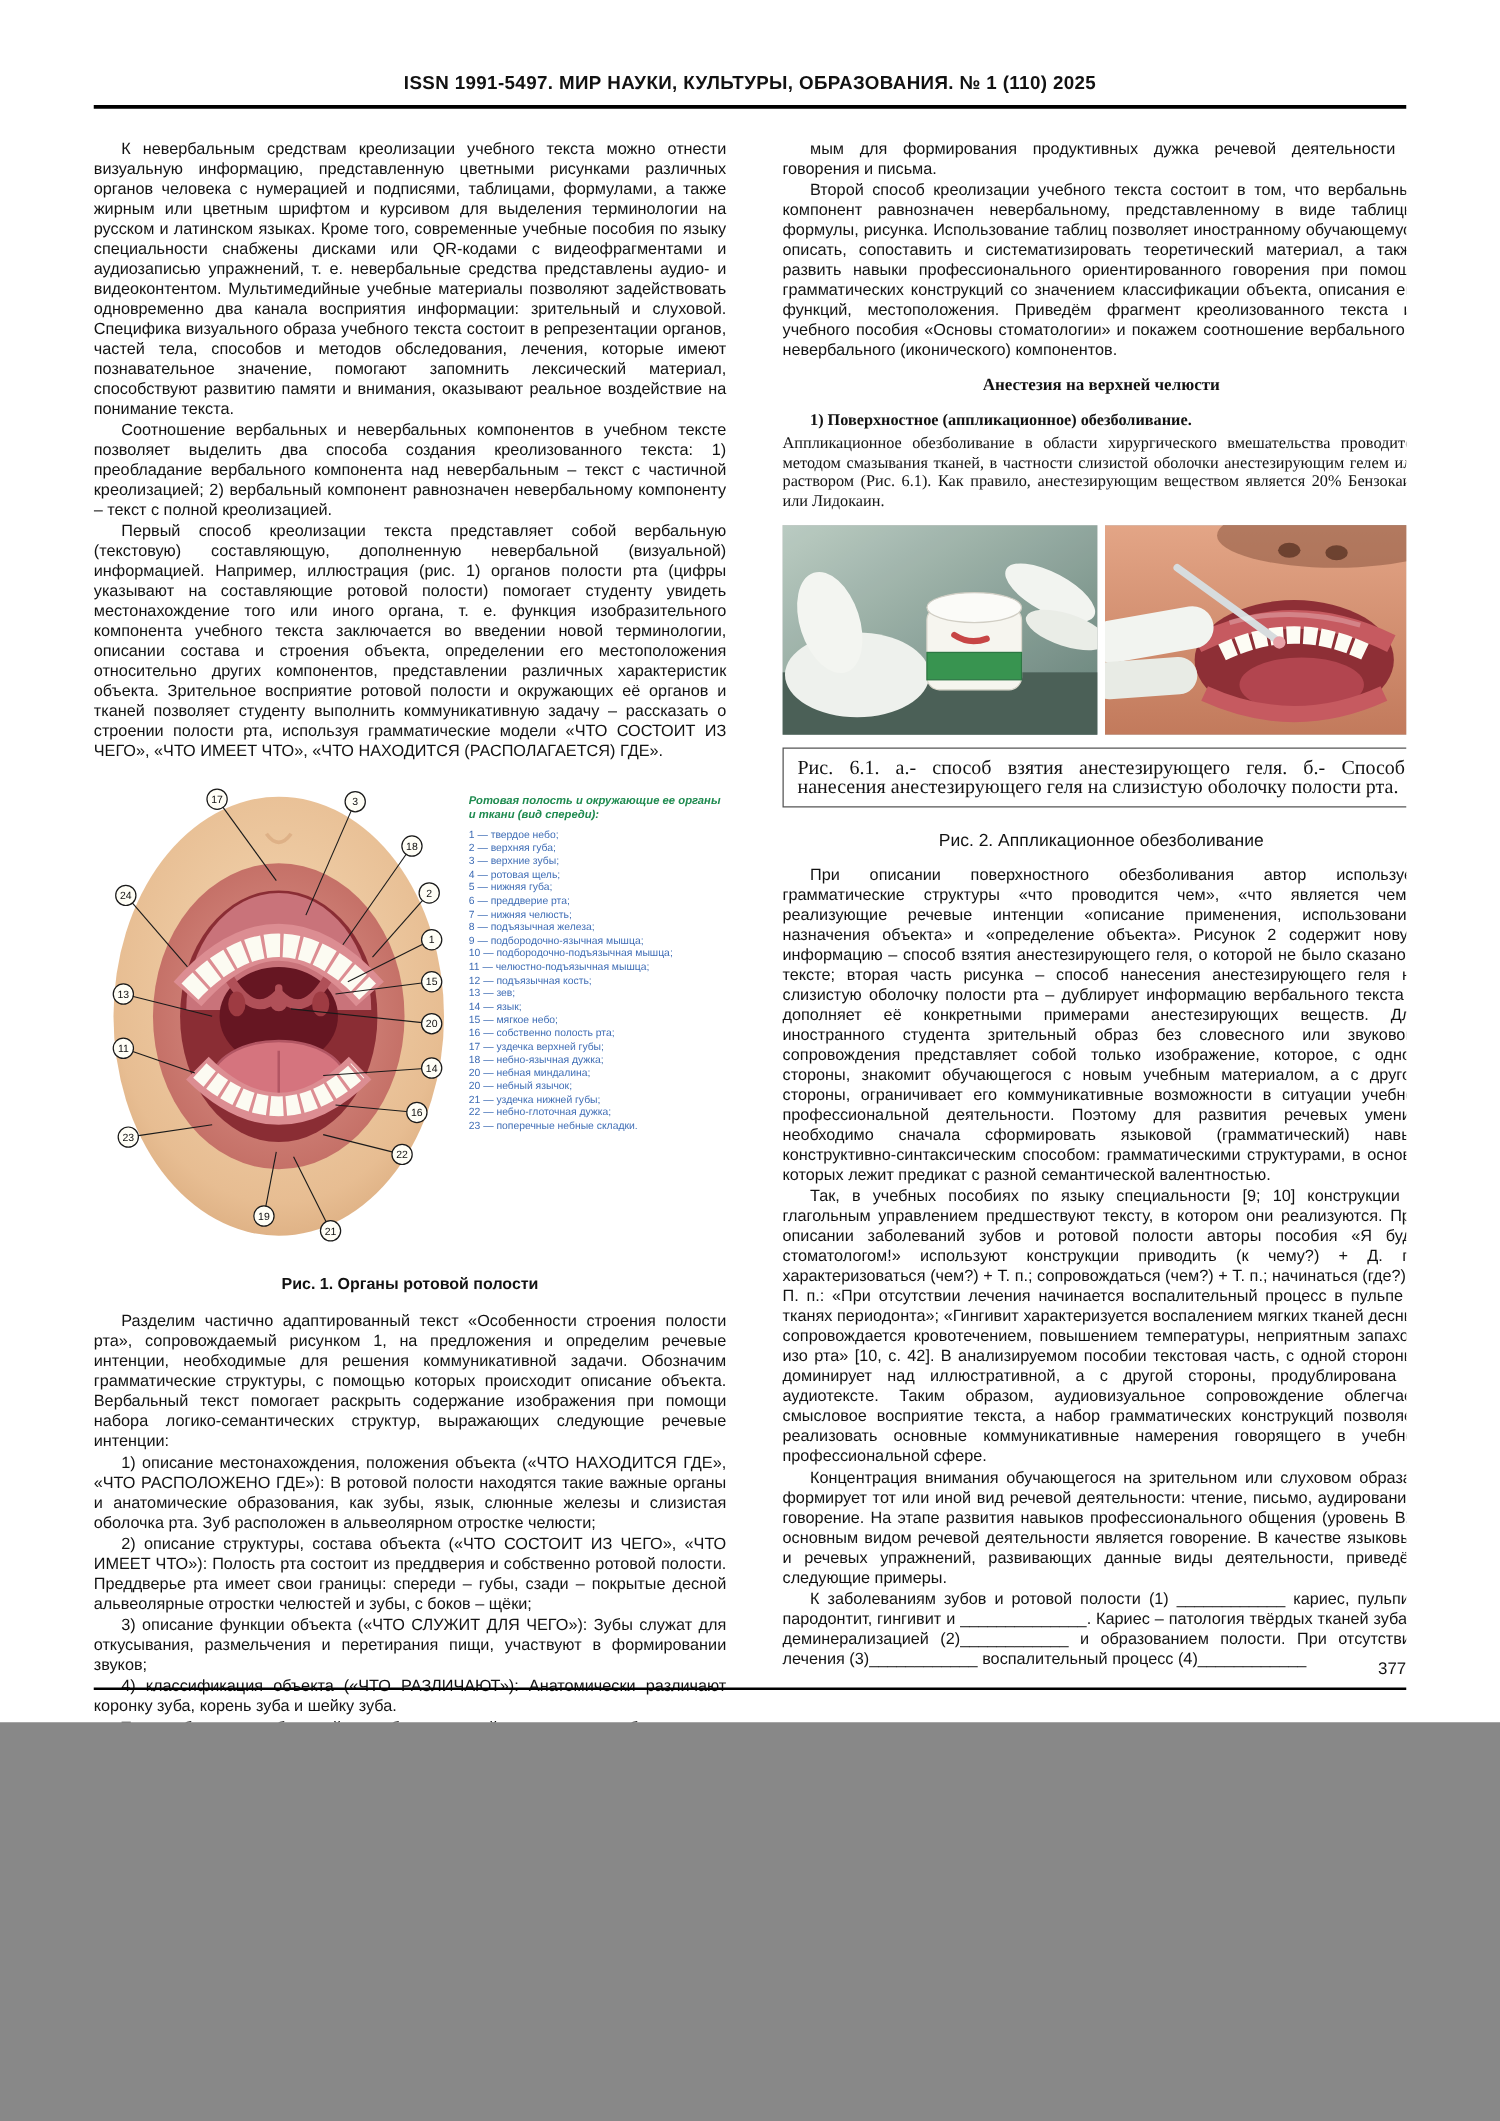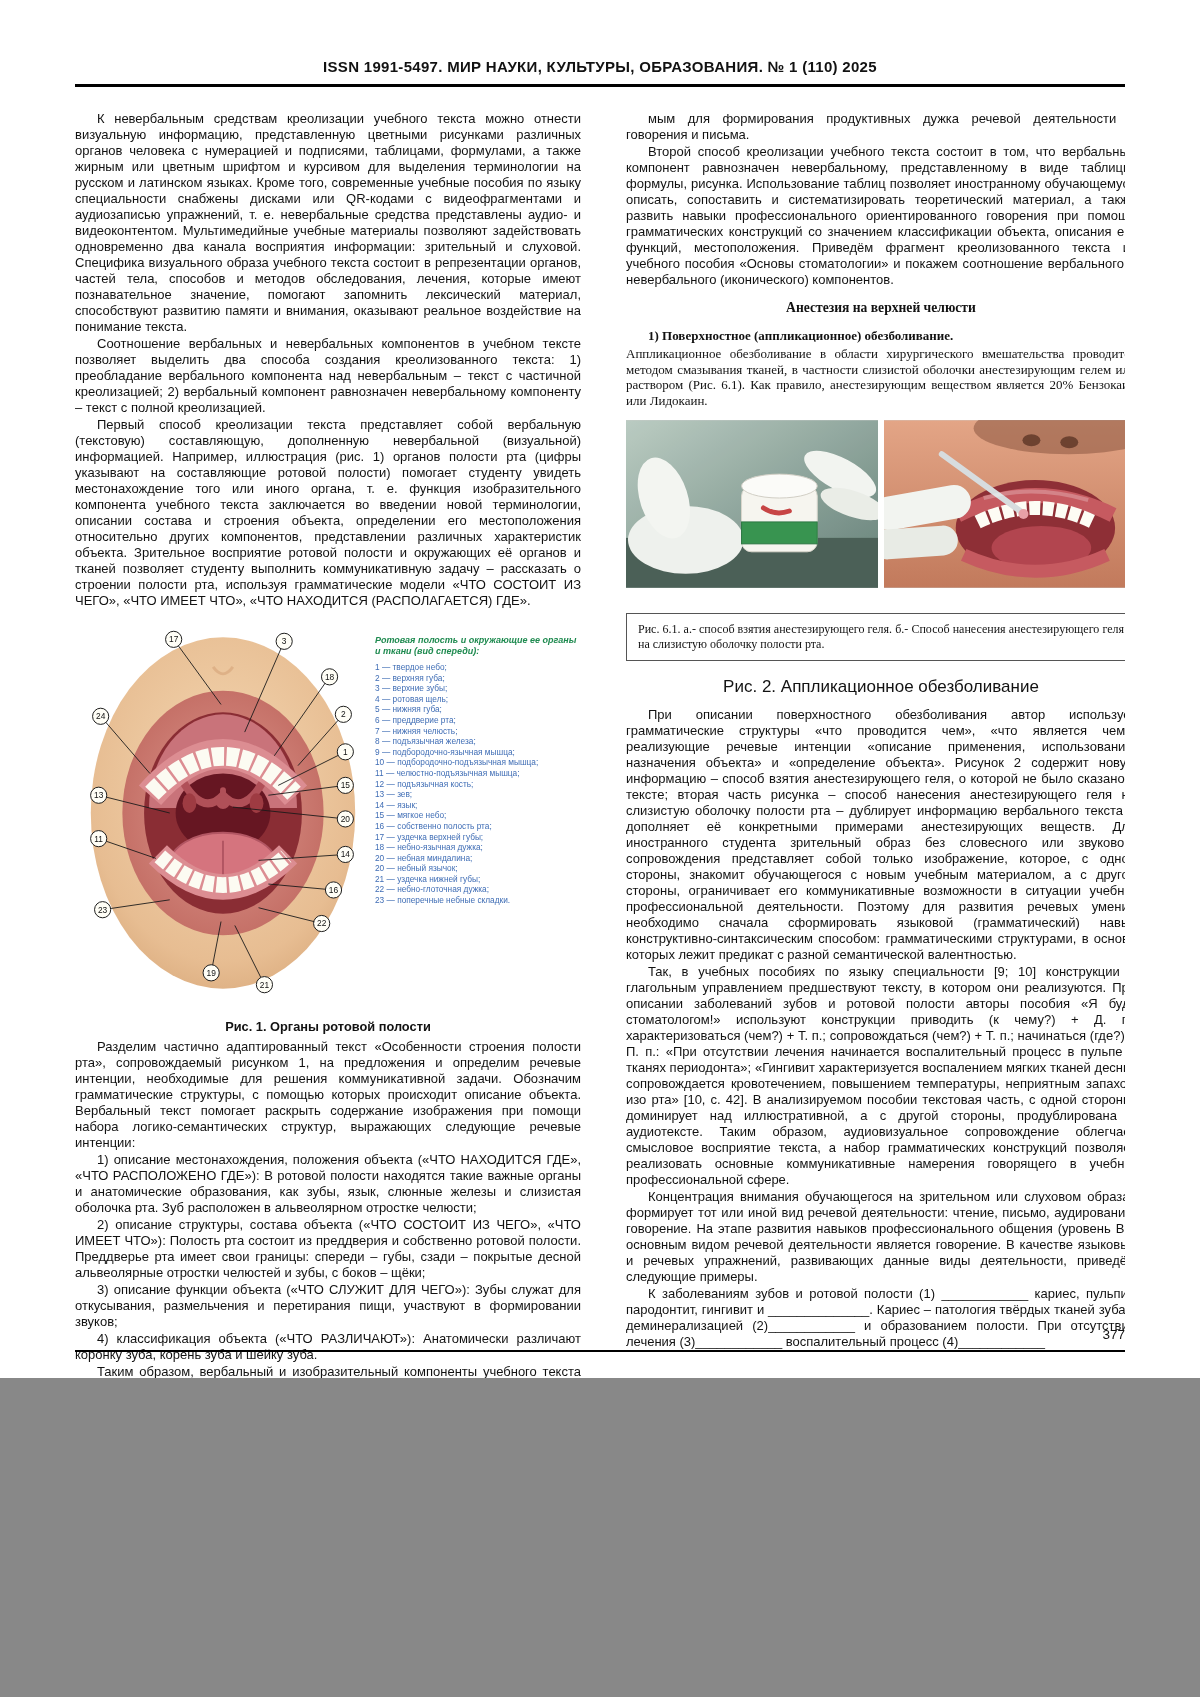--- a/index.html
+++ b/index.html
@@ -14,31 +14,31 @@
   .columns { display:flex; gap:45px; height:1500px; overflow:hidden; }
   .col { width:510px; font-size:13px; line-height:16px; text-align:justify; }
   .body-p { text-indent:22px; margin:0 0 1px 0; }
   
   .figure1 { display:flex; gap:4px; margin:10px 0 0 0; }
   .mouth-svg { width:296px; height:388px; flex:0 0 auto; }
   .legend { width:206px; padding-top:16px; text-align:left; }
   .legend-title { font-size:9px; line-height:11px; font-weight:bold; font-style:italic;
                   color:var(--legend-title,#1e8a4f); margin-bottom:5px; }
   .legend-item { font-size:8.3px; line-height:10.6px; color:var(--legend-item,#3f6db5); }
-  .fig-caption { text-align:center; font-weight:bold; font-size:12.8px; margin:12px 0 4px 0; }
+  .fig-caption { text-align:center; font-weight:bold; font-size:12.8px; margin:12px 0 14px 0; }
   
   .fragment { font-family:"Liberation Serif",serif; }
   .frag-heading { font-weight:bold; text-align:center; font-size:13.6px; margin:12px 0 12px 0; }
   .frag-sub { font-weight:bold; font-size:13px; text-indent:22px; margin-bottom:2px; }
   .frag-body { font-size:13px; line-height:15.6px; text-align:justify; }
   .photos { display:flex; gap:6px; margin-top:12px; }
   .photo { width:252px; height:168px; display:block; background:#ccc; }
-  .photo-caption-box { border:1px solid #555; margin-top:25px; padding:8px 11px;
-                       font-size:12px; line-height:15px; }
-  .fig2-caption { text-align:center; font-size:17px; margin:18px 0 12px 0;
+  .photo-caption-box { border:1px solid #555; margin-top:10px; padding:8px 11px;
+                       font-size:16px; line-height:15px; }
+  .fig2-caption { text-align:center; font-size:14px; margin:18px 0 12px 0;
                   font-family:"Liberation Sans",sans-serif; }
   
   .footer { position:absolute; left:75px; right:75px; bottom:26px; }
   .pagenum { text-align:right; font-size:13.5px; margin-bottom:8px; }
   .footer-rule { border-top:2px solid #000; }
 </style>
 </head>
 <body>
 
 <div class="page">

